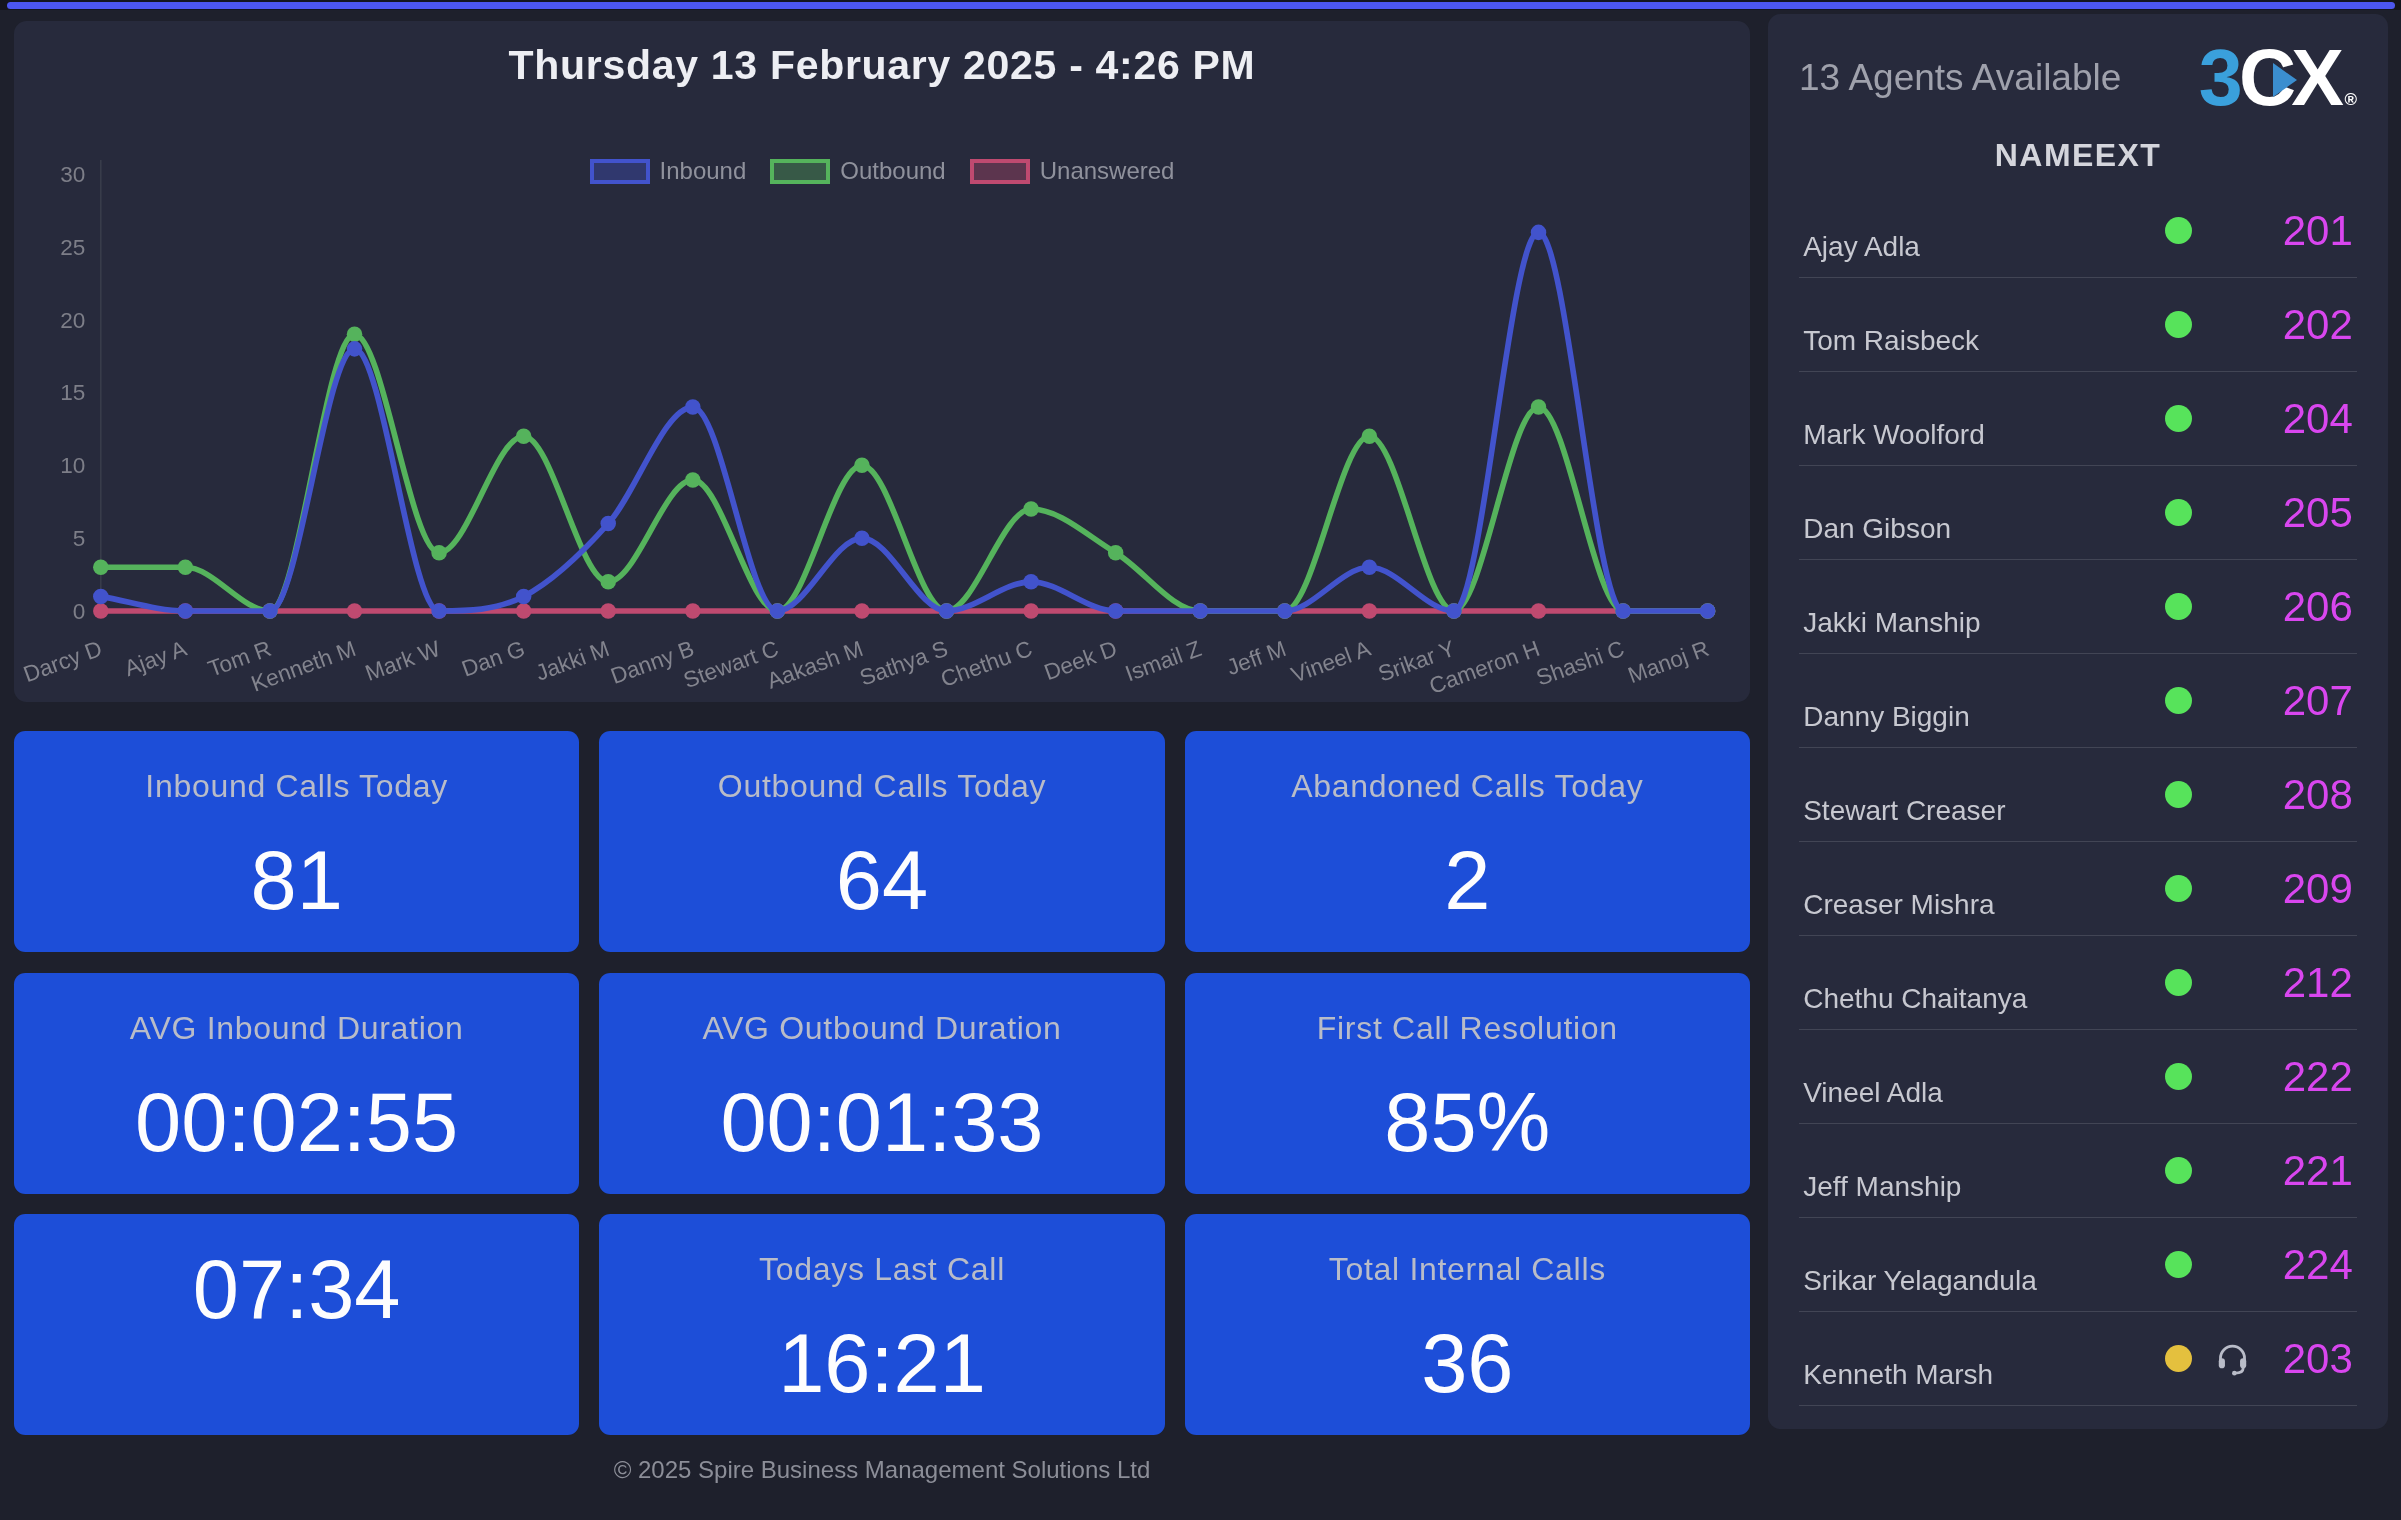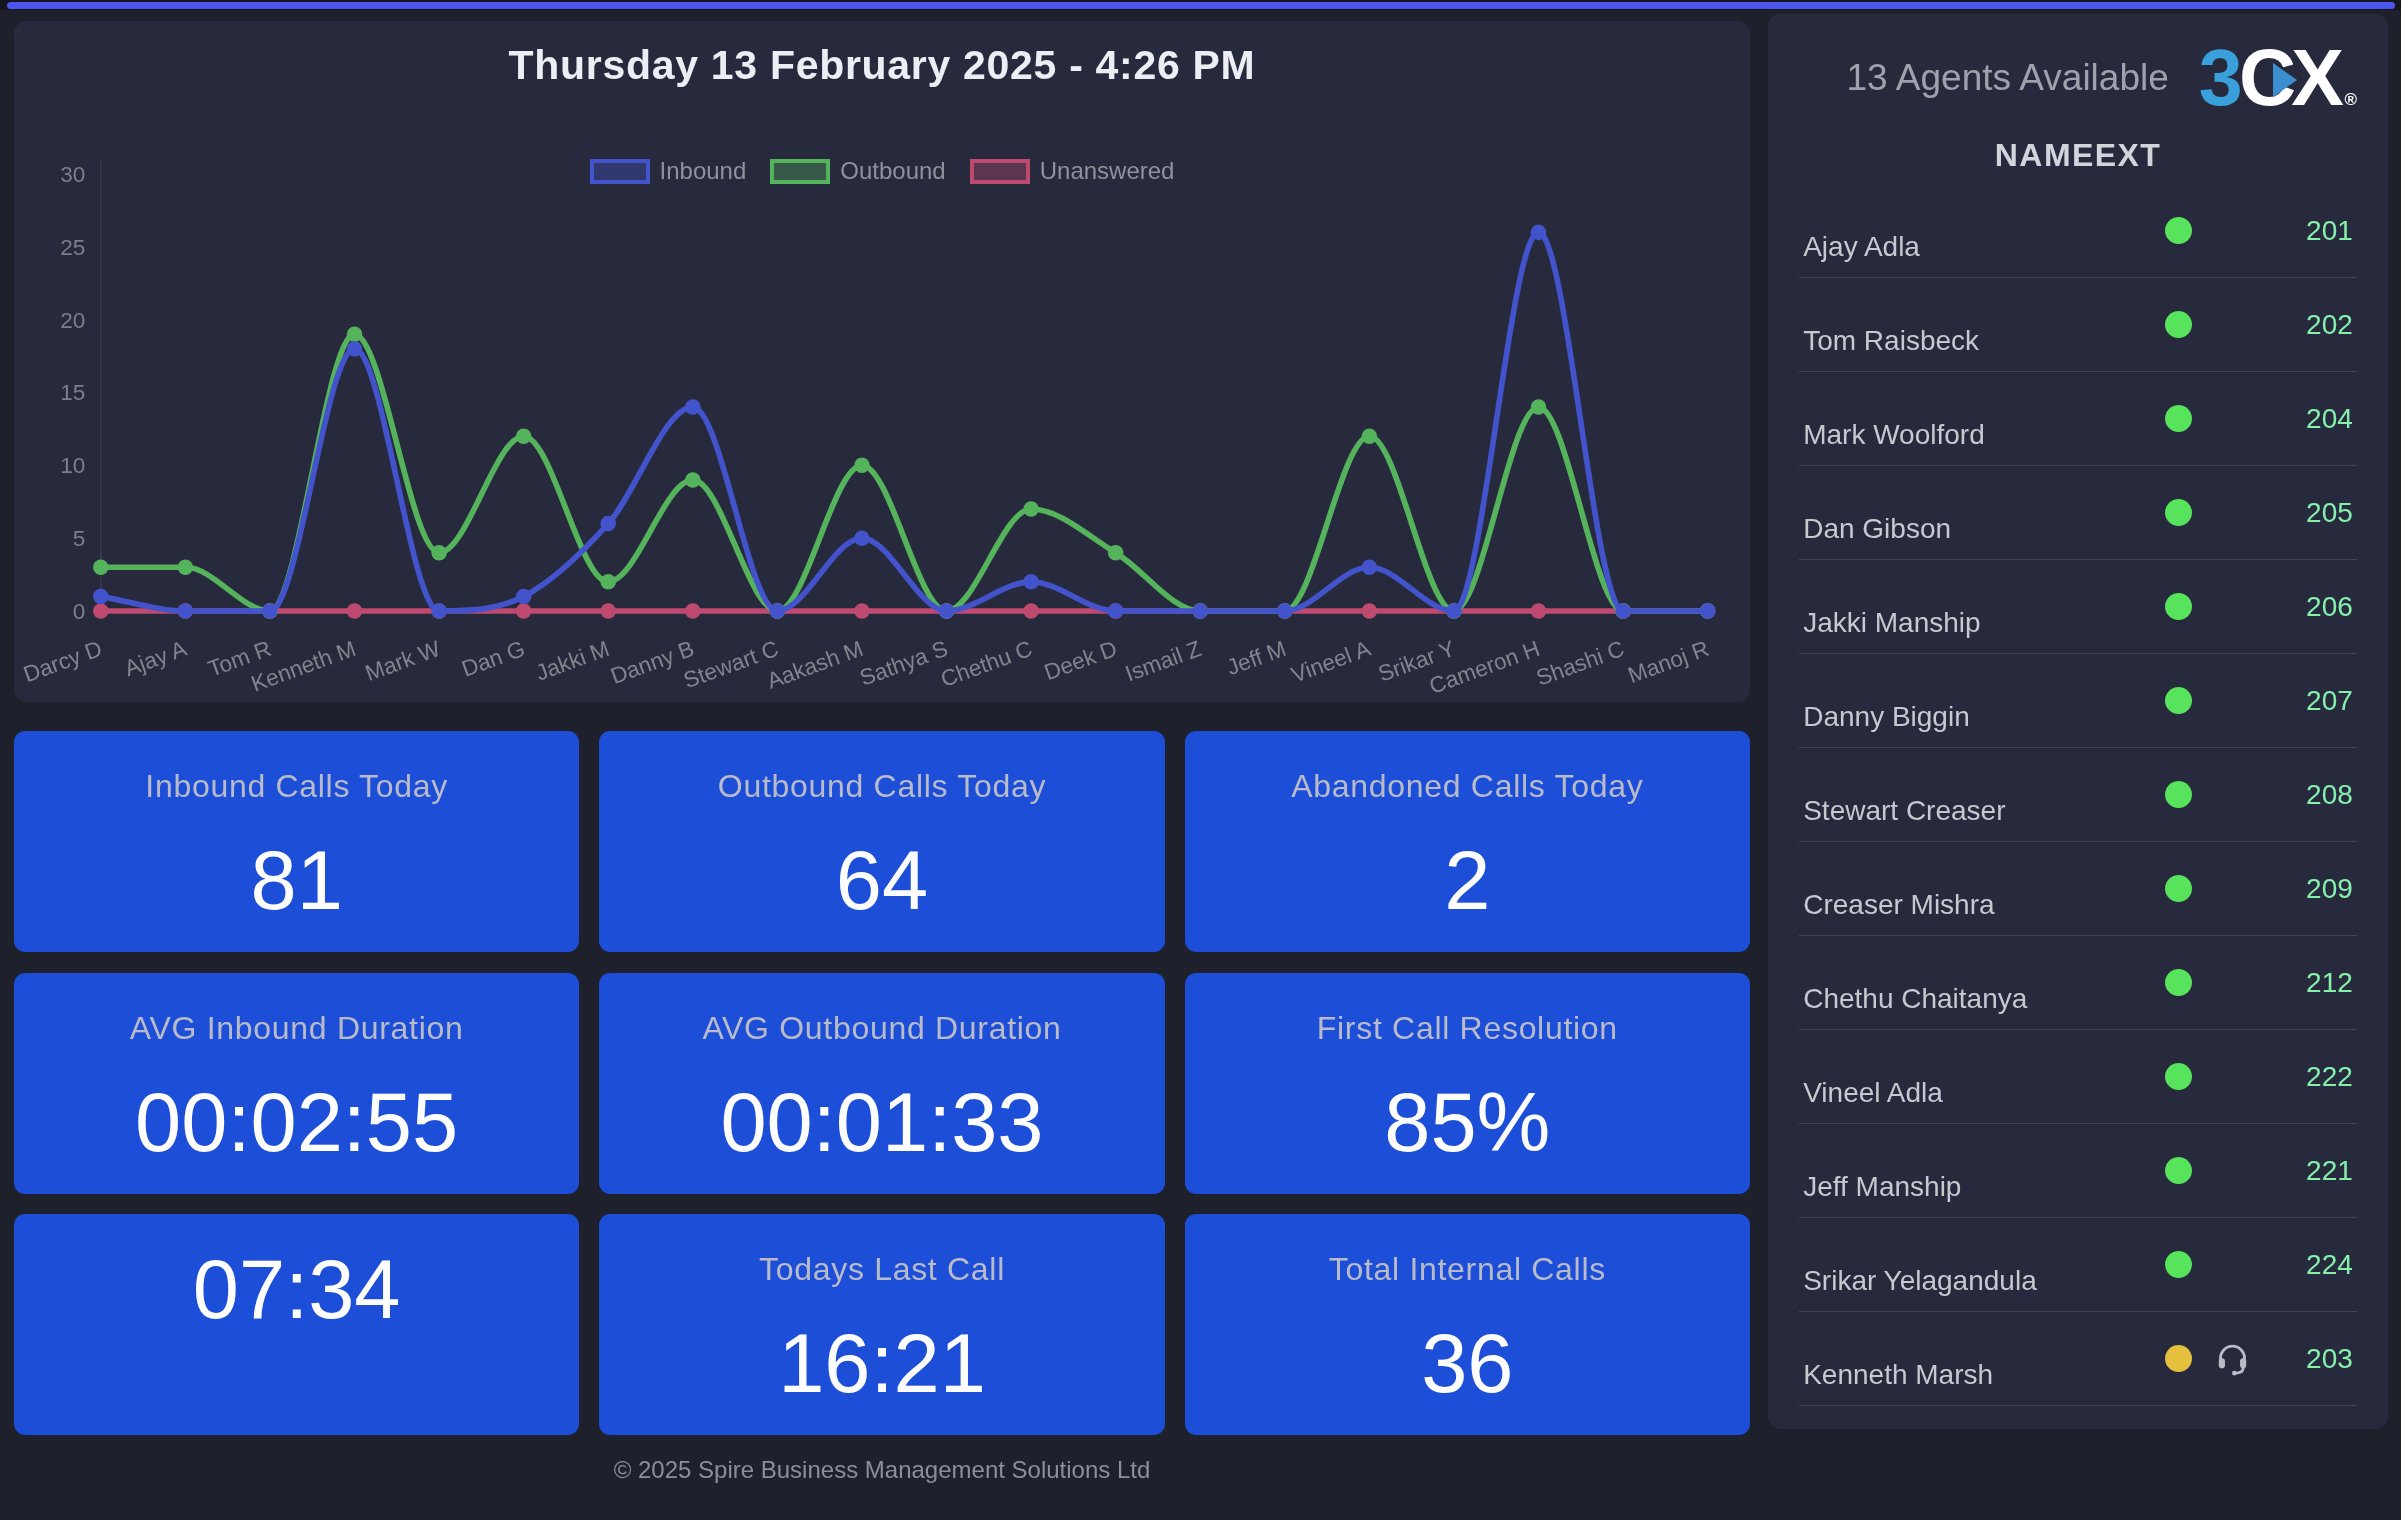--- a/index.html
+++ b/index.html
@@ -22,35 +22,35 @@
   svg.chart{position:absolute;left:0;top:0;width:1736px;height:681px;}
 
   
   .cards{position:absolute;left:14px;top:731px;width:1736px;display:grid;grid-template-columns:repeat(3,1fr);gap:20.5px 20px;}
   .card{background:#1d4ed8;border-radius:11.3px;height:221px;text-align:center;}
   .card-label{margin-top:37px;font-size:32px;font-weight:300;color:#b9bcc8;letter-spacing:0.7px;}
   .card-value{margin-top:34px;font-size:83px;font-weight:300;color:#fdfdfe;line-height:1;}
 
   
   .sidebar{position:absolute;left:1768px;top:14px;width:620px;height:1415px;background:#272a3c;border-radius:12.7px;padding:0 31px;box-sizing:border-box;}
-  .sidebar-header{display:flex;justify-content:flex-end;align-items:center;margin-top:30px;height:68px;gap:30px;}
+  .sidebar-header{display:flex;justify-content:space-between;align-items:center;margin-top:30px;height:68px;}
   .sidebar-title{font-size:37px;font-weight:300;color:#9fa1ac;}
   .logo{display:flex;align-items:flex-end;font-weight:700;font-size:79px;line-height:0.76;letter-spacing:-5px;color:#ffffff;}
   .logo-3{color:#3aa0dc;margin-right:1.4px;}
   .logo-c{position:relative;display:inline-block;}
   .logo-tri{position:absolute;right:-5.6px;top:54%;transform:translateY(-50%);width:0;height:0;
     border-left:24px solid #3b8ecf;border-top:17.6px solid transparent;border-bottom:17.6px solid transparent;}
   .logo-reg{font-size:17px;letter-spacing:0;line-height:1;margin-left:5.6px;color:#ffffff;}
   .cols-row{display:flex;justify-content:center;margin-top:25.4px;font-size:32px;font-weight:700;color:#d4d5dc;letter-spacing:1.4px;}
   .agents{margin-top:10px;}
   .agent-row{display:flex;align-items:center;height:94px;border-bottom:1.4px solid rgba(255,255,255,0.13);padding:0 4.2px;box-sizing:border-box;}
   .agent-name{flex:1;font-size:28px;font-weight:300;color:#c7c8d0;margin-top:33px;}
   .agent-dot{width:27px;height:27px;border-radius:50%;flex:0 0 auto;}
   .agent-headset{width:82px;display:flex;justify-content:center;align-items:center;flex:0 0 auto;}
-  .agent-ext{width:79px;text-align:right;font-size:28px;font-weight:300;color:#86efac;flex:0 0 auto;}
+  .agent-ext{width:79px;text-align:right;font-size:42px;font-weight:300;color:#d946ef;flex:0 0 auto;}
 
   .footer{position:absolute;left:14px;top:1456px;width:1736px;text-align:center;font-size:24px;color:#8c8e98;}
 </style>
 </head>
 <body>
 
 <div class="top-strip">
   <div class="top-bar"></div>
 </div>
 

